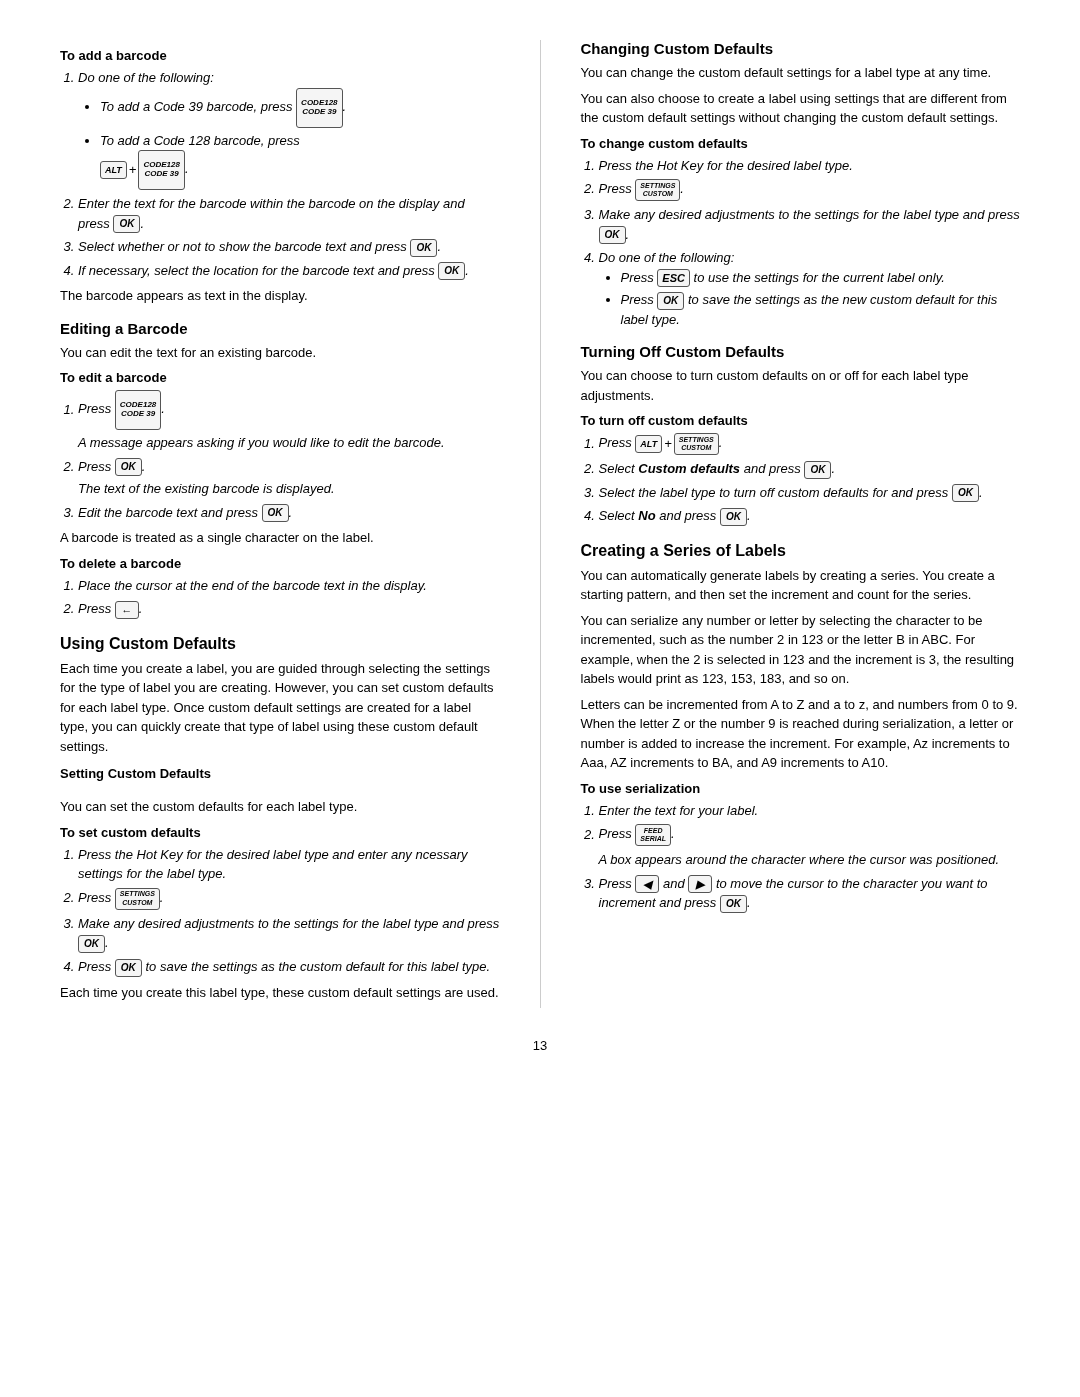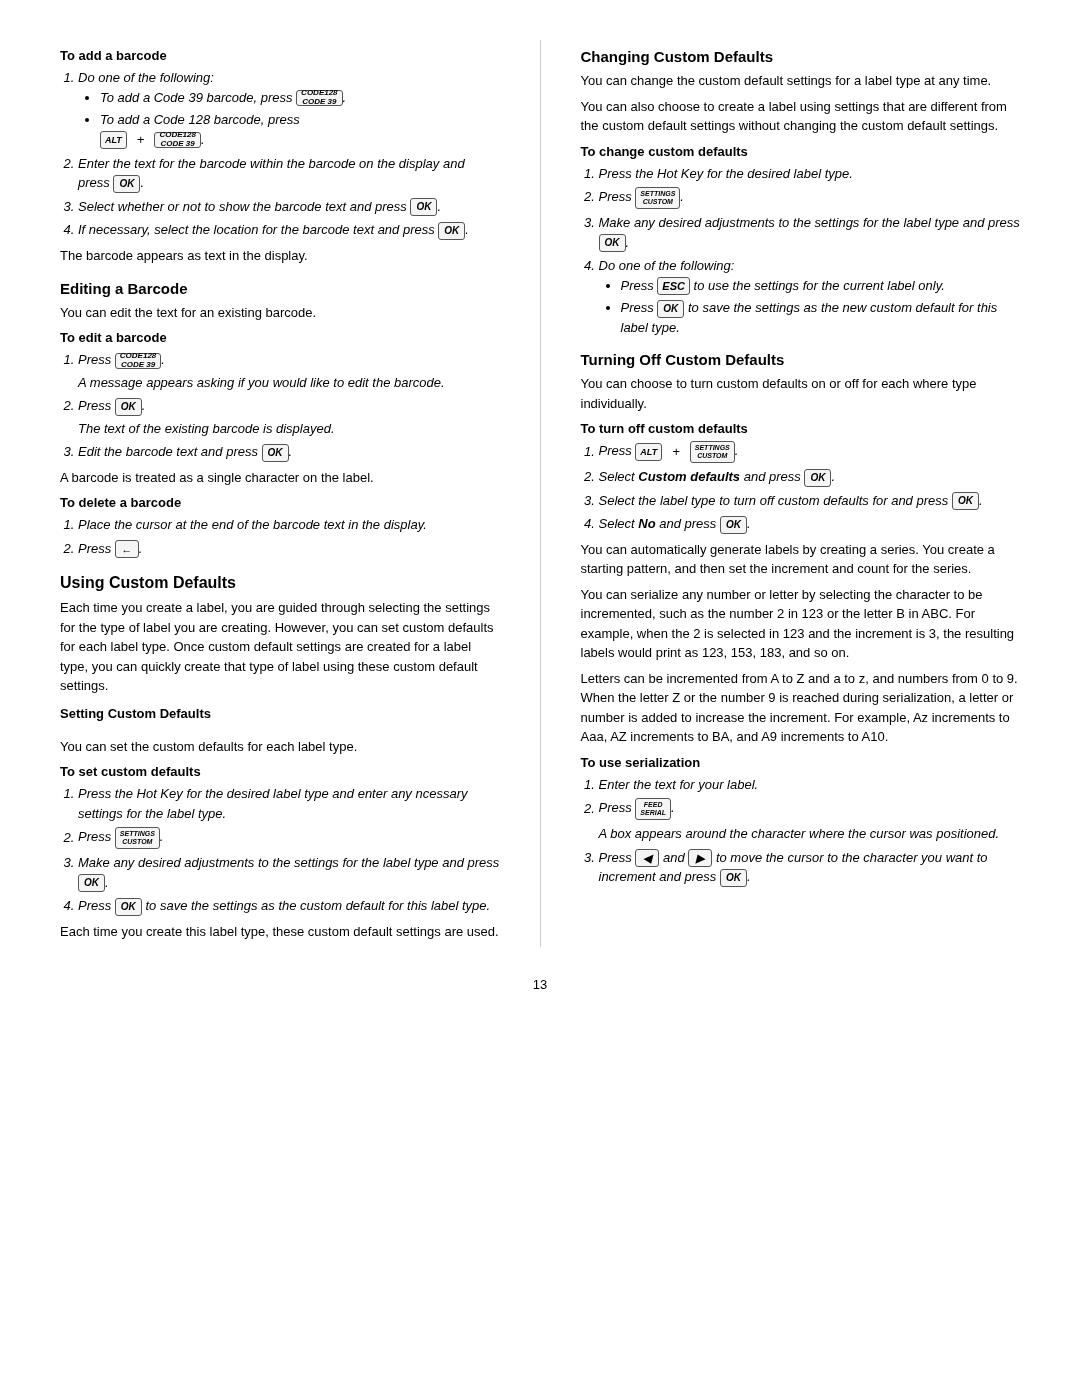--- a/index.html
+++ b/index.html
@@ -94,28 +94,28 @@
       flex-direction: column;
       align-items: center;
       justify-content: center;
       border: 1.5px solid #555;
       border-radius: 3px;
       padding: 1px 4px;
       font-size: 8px;
       font-weight: bold;
       background: #f5f5f5;
       min-width: 32px;
-      height: 16px;
+      height: 40px;
       vertical-align: middle;
       line-height: 1.1;
     }
     .key-alt-plus {
       display: inline-flex;
       align-items: center;
-      gap: 10px;
+      gap: 2px;
       vertical-align: middle;
     }
     .key-esc {
       font-size: 11px;
       font-weight: bold;
     }
     .key-arrow {
       font-size: 11px;
     }
     .key-backspace {
@@ -275,21 +275,21 @@
       </li>
     </ol>
     <p>Each time you create this label type, these custom default settings are used.</p>
 
   </div>
 
   <div class="divider-col"></div>
 
   <div class="col-right">
 
-    <h2 style="margin-top:8px;">Changing Custom Defaults</h2>
+    <h2 style="margin-top:0;">Changing Custom Defaults</h2>
     <p>You can change the custom default settings for a label type at any time.</p>
     <p>You can also choose to create a label using settings that are different from the custom default settings without changing the custom default settings.</p>
     <h4>To change custom defaults</h4>
     <ol>
       <li>
         <span>Press the Hot Key for the desired label type.</span>
       </li>
       <li>
         <span>Press </span>
         <span class="key-settings">
@@ -312,21 +312,21 @@
           <li>
             <span>Press </span>
             <span class="key key-ok">OK</span>
             <span> to save the settings as the new custom default for this label type.</span>
           </li>
         </ul>
       </li>
     </ol>
 
     <h2>Turning Off Custom Defaults</h2>
-    <p>You can choose to turn custom defaults on or off for each where type individually.</p>
+    <p>You can choose to turn custom defaults on or off for each label type adjustments.</p>
     <h4>To turn off custom defaults</h4>
     <ol>
       <li>
         <span>Press </span>
         <span class="key-alt-plus">
           <span class="key" style="font-size:9px;">ALT</span>
           <span> + </span>
           <span class="key-settings">
               <span>SETTINGS</span>
               <span>CUSTOM</span>
@@ -340,20 +340,21 @@
       <li>
         <span>Select the label type to turn off custom defaults for and press </span>
         <span class="key key-ok">OK</span><span>.</span>
       </li>
       <li>
         <span>Select </span><strong>No</strong><span> and press </span>
         <span class="key key-ok">OK</span><span>.</span>
       </li>
     </ol>
 
+    <h2 style="font-size:16px; font-weight:bold; margin-top:16px;">Creating a Series of Labels</h2>
     <p>You can automatically generate labels by creating a series. You create a starting pattern, and then set the increment and count for the series.</p>
     <p>You can serialize any number or letter by selecting the character to be incremented, such as the number 2 in 123 or the letter B in ABC. For example, when the 2 is selected in 123 and the increment is 3, the resulting labels would print as 123, 153, 183, and so on.</p>
     <p>Letters can be incremented from A to Z and a to z, and numbers from 0 to 9. When the letter Z or the number 9 is reached during serialization, a letter or number is added to increase the increment. For example, Az increments to Aaa, AZ increments to BA, and A9 increments to A10.</p>
 
     <h4>To use serialization</h4>
     <ol>
       <li>
         <span>Enter the text for your label.</span>
       </li>
       <li>

